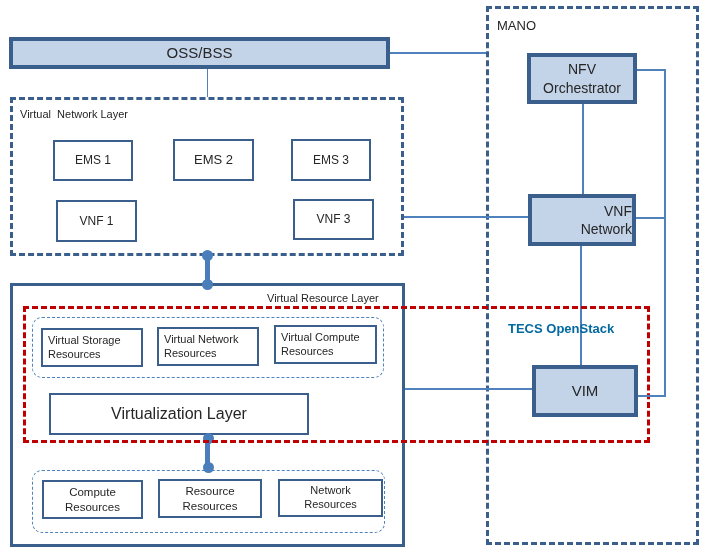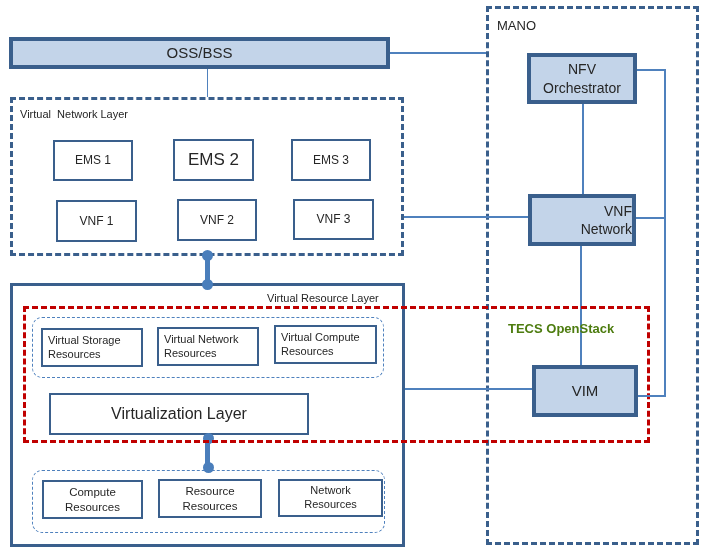--- a/index.html
+++ b/index.html
@@ -40,47 +40,44 @@
 
   <div class="hline" style="left:390px;top:52px;width:96px;"></div>
   <div class="vline" style="left:207px;top:69px;height:28px;width:1px;"></div>
 
   <div class="abs blue-dash" style="left:10px;top:97px;width:394px;height:159px;"></div>
   <div class="frame-label" style="left:20px;top:108px;">Virtual  Network Layer</div>
 
   <div class="abs whitebox center" style="left:53px;top:140px;width:80px;height:41px;font-size:12px;">
     <span>EMS 1</span>
   </div>
-  <div class="abs whitebox center" style="left:173px;top:139px;width:81px;height:42px;font-size:17px;">
+  <div class="abs whitebox center" style="left:173px;top:139px;width:81px;height:42px;font-size:13px;">
     <span>EMS 2</span>
   </div>
   <div class="abs whitebox center" style="left:291px;top:139px;width:80px;height:42px;font-size:12px;">
     <span>EMS 3</span>
   </div>
   <div class="abs whitebox center" style="left:56px;top:200px;width:81px;height:42px;font-size:12px;">
     <span>VNF 1</span>
-  </div>
-  <div class="abs whitebox center" style="left:177px;top:199px;width:80px;height:42px;font-size:12px;">
-    <span>VNF 2</span>
   </div>
   <div class="abs whitebox center" style="left:293px;top:199px;width:81px;height:41px;font-size:12px;">
     <span>VNF 3</span>
   </div>
 
   <div class="hline" style="left:404px;top:216px;width:124px;"></div>
 
   <div class="thick" style="left:205px;top:255px;height:29px;"></div>
   <div class="dot" style="left:202px;top:250px;"></div>
   <div class="dot" style="left:202px;top:279px;"></div>
 
   <div class="abs" style="left:10px;top:283px;width:395px;height:264px;border:3px solid #3a5f8c;background:#ffffff;z-index:1;"></div>
   <div class="frame-label" style="left:267px;top:292px;">Virtual Resource Layer</div>
 
   <div class="abs red-dash" style="left:23px;top:306px;width:627px;height:137px;"></div>
-  <div class="abs" style="left:508px;top:321px;font-size:13px;font-weight:bold;color:#4d7c0f;z-index:5;text-align:right;">TECS OpenStack</div>
+  <div class="abs" style="left:508px;top:321px;font-size:13px;font-weight:bold;color:#0369a1;z-index:5;text-align:right;">TECS OpenStack</div>
 
   <div class="abs dotted-frame" style="left:32px;top:317px;width:352px;height:61px;"></div>
 
   <div class="abs whitebox leftpad" style="left:41px;top:328px;width:102px;height:39px;font-size:11px;">
     <span>Virtual Storage</span>
     <span>Resources</span>
   </div>
   <div class="abs whitebox leftpad" style="left:157px;top:327px;width:102px;height:39px;font-size:11px;">
     <span>Virtual Network</span>
     <span>Resources</span>

